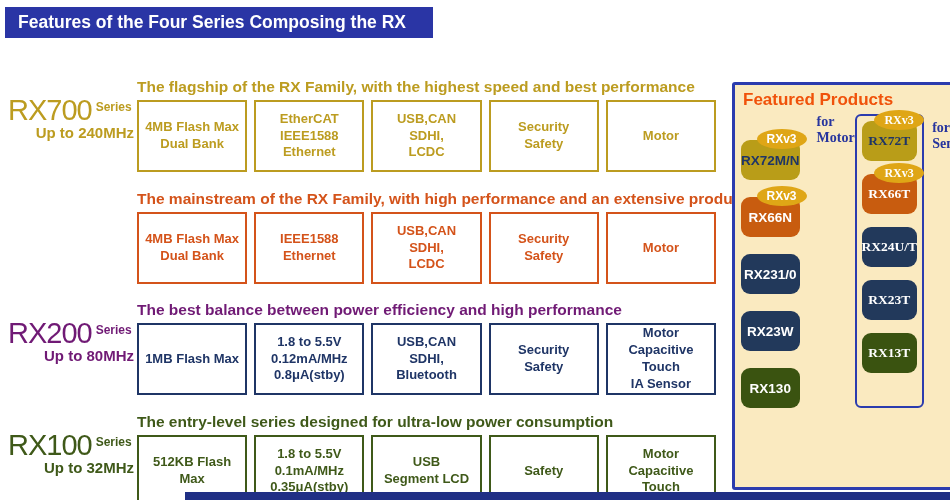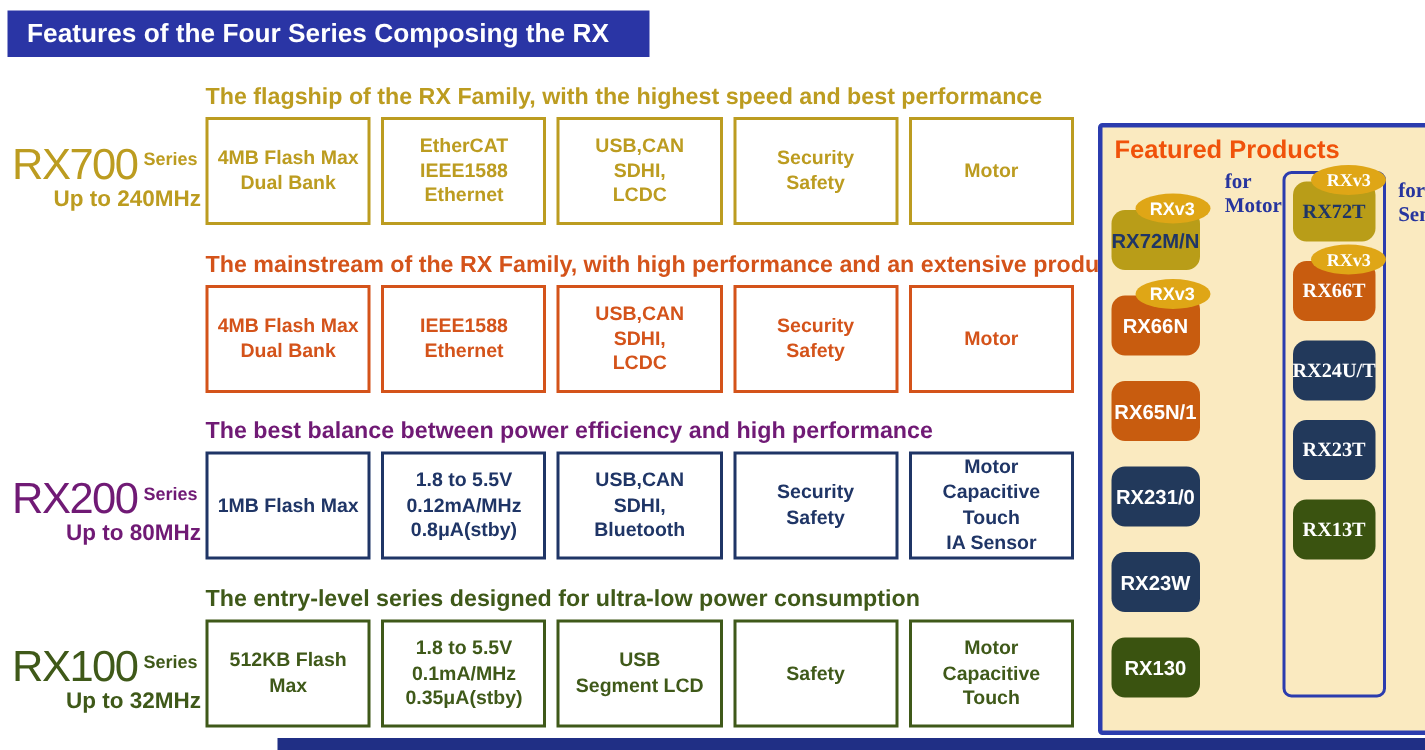--- a/index.html
+++ b/index.html
@@ -7,21 +7,21 @@
     font-family:"Liberation Sans", sans-serif; }
   .stage { position:relative; width:950px; height:500px; background:#fff; }
 
   
   .banner { position:absolute; left:5px; top:7px; width:428px; height:31px;
     background:#2A35A5; color:#fff; font-weight:bold; font-size:17.5px;
     line-height:31px; padding-left:13px; }
 
   
   .row { position:absolute; left:6px; width:712px; height:102px; }
-  .row-content { margin-left:131px; width:579px; }
+  .row-content { margin-left:131px; width:579px;margin-top:22px; }
   .headline { font-weight:bold; font-size:15.5px; margin-bottom:4px; white-space:nowrap; }
   .boxes { display:flex; gap:7px; }
   .fbox { flex:1; height:72px; border:2px solid; background:#fff;
     display:flex; align-items:center; justify-content:center; text-align:center;
     font-weight:bold; font-size:13px; line-height:1.3; white-space:pre-line; }
 
   .series-label { position:absolute; left:2px; top:38px; width:126px; }
   .series-name { white-space:nowrap; }
   .series-name .big { font-weight:normal; font-size:29px; letter-spacing:-1px; }
   .series-name .small { font-weight:bold; font-size:12px; margin-left:4px;
@@ -162,23 +162,20 @@
     <div class="panel-cols">
       <div class="left-col">
         <div class="chip gold">
           <span>RX72M/N</span>
           <span class="badge">RXv3</span>
         </div>
         <div class="chip orange">
           <span>RX66N</span>
           <span class="badge">RXv3</span>
         </div>
-        <div class="chip orange">
-          <span>RX65N/1</span>
-        </div>
         <div class="chip navy">
           <span>RX231/0</span>
         </div>
         <div class="chip navy">
           <span>RX23W</span>
         </div>
         <div class="chip green">
           <span>RX130</span>
         </div>
       </div>

